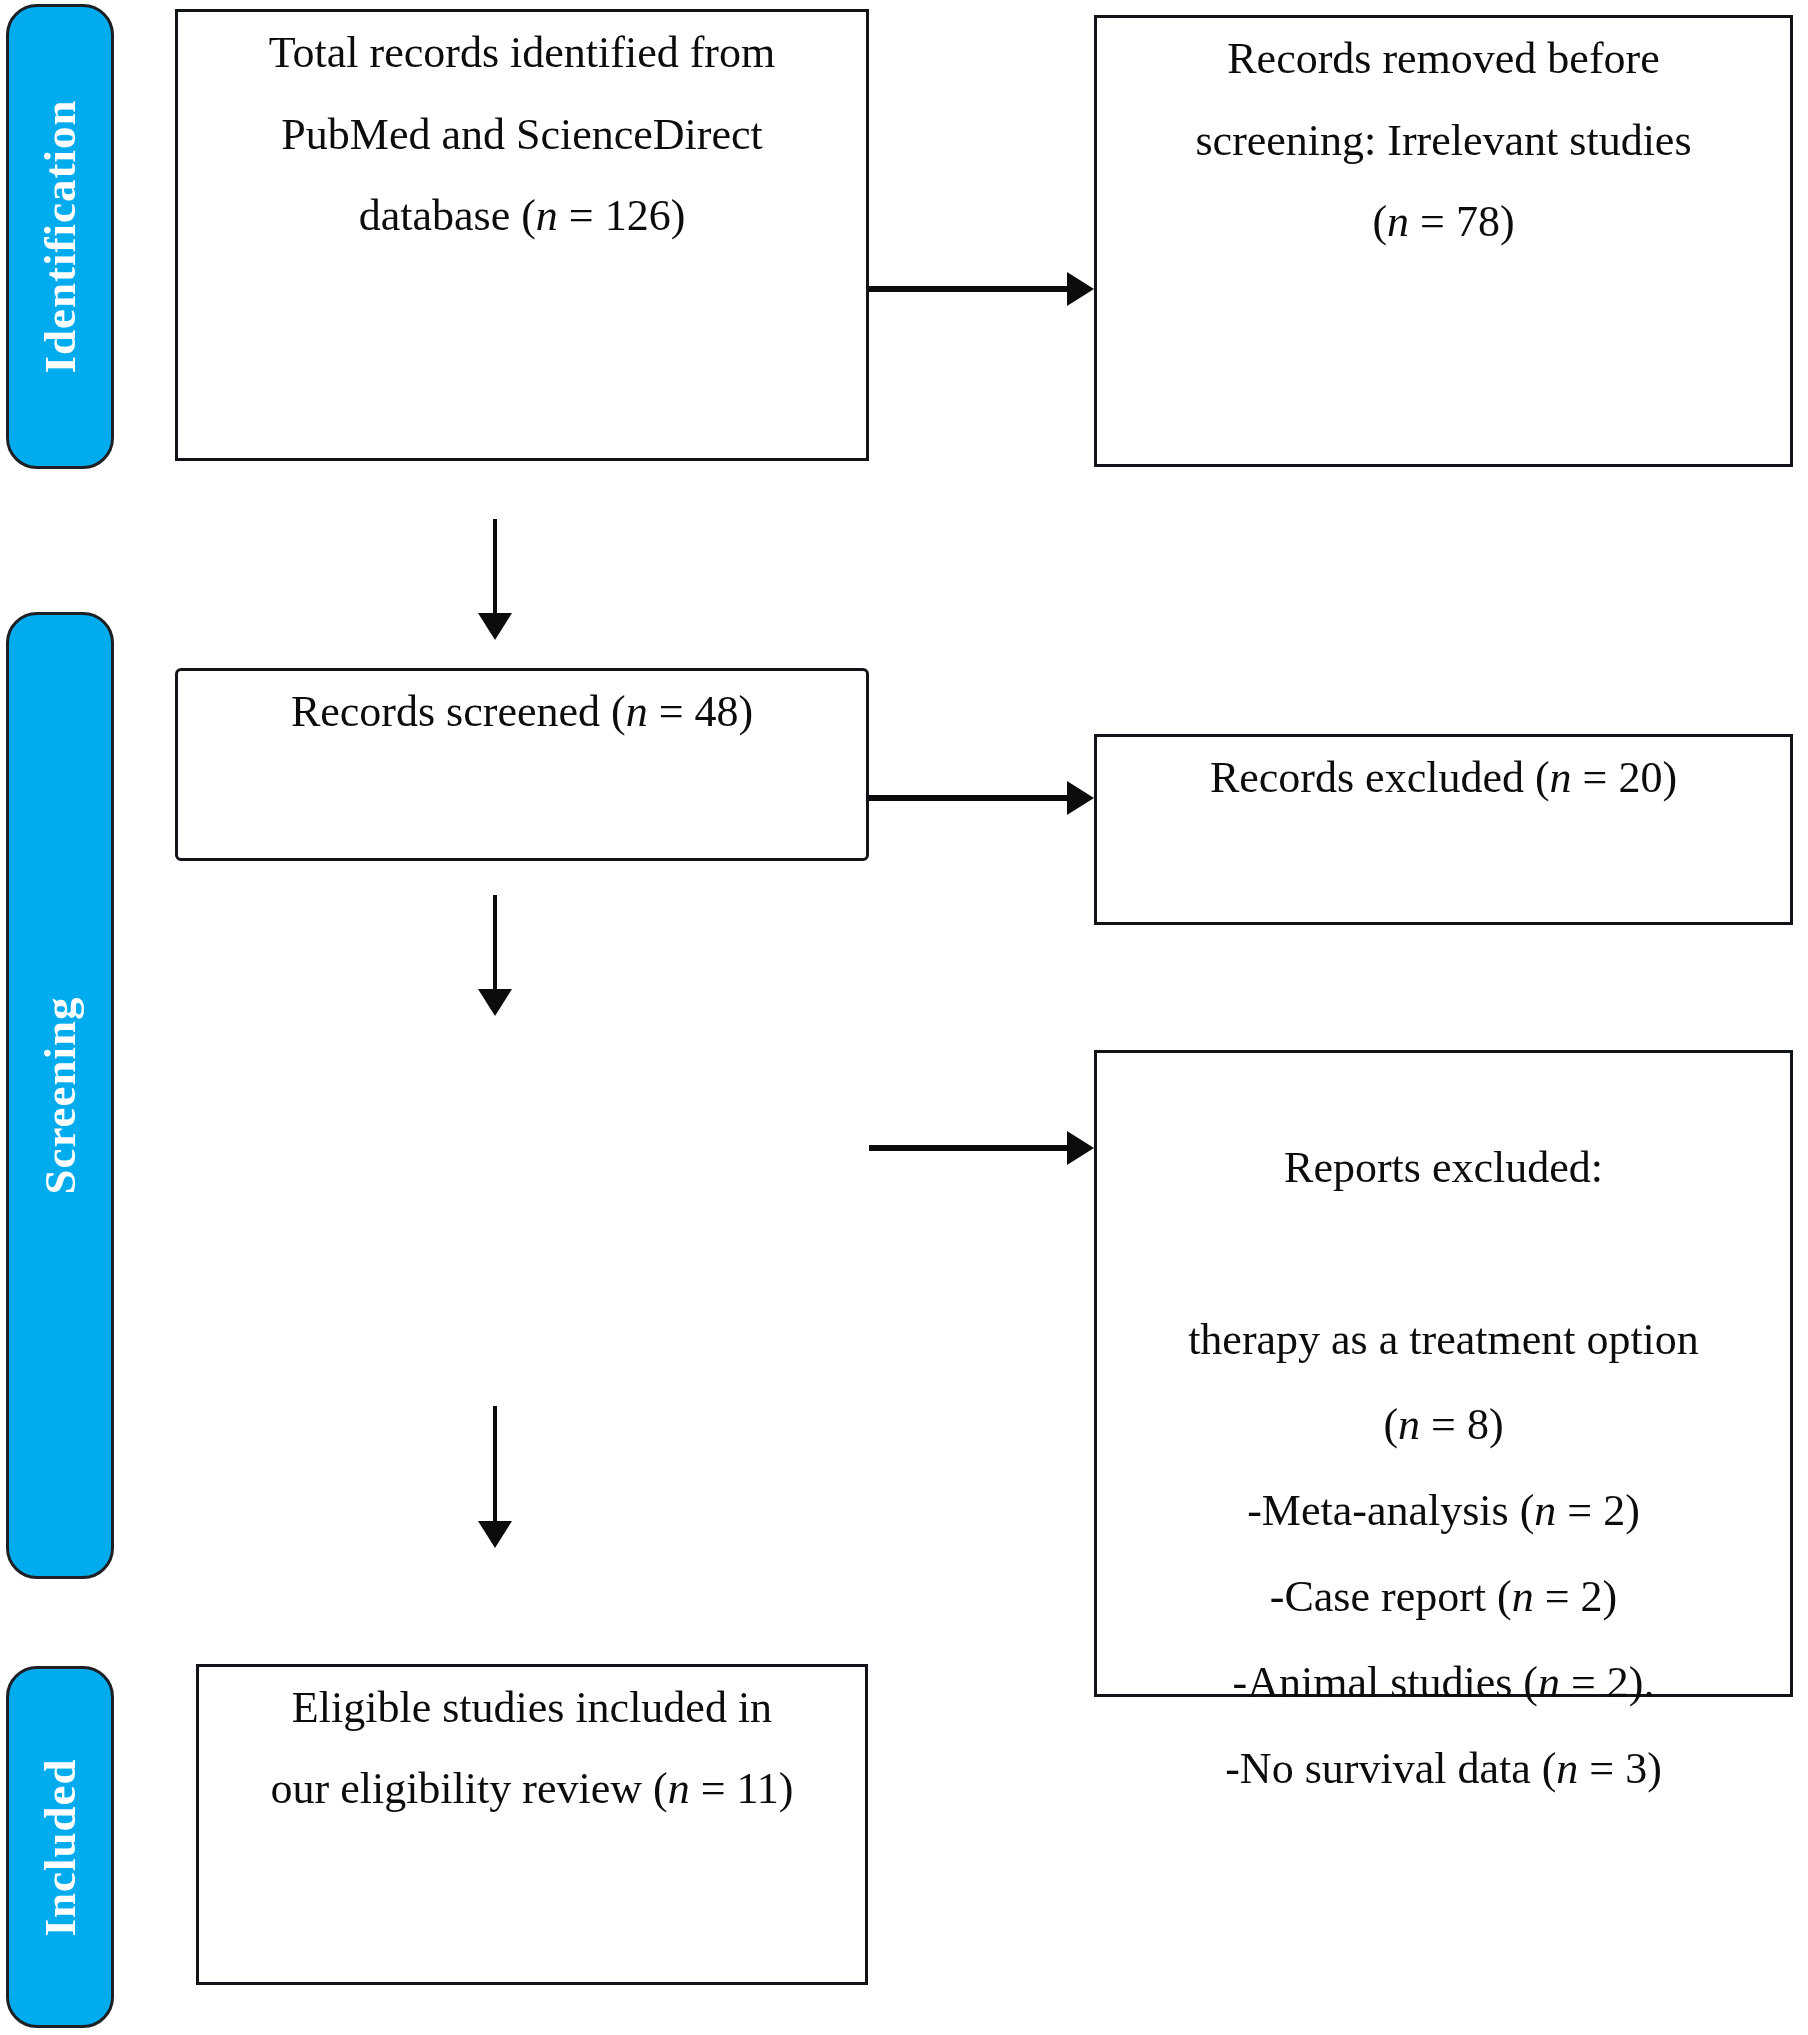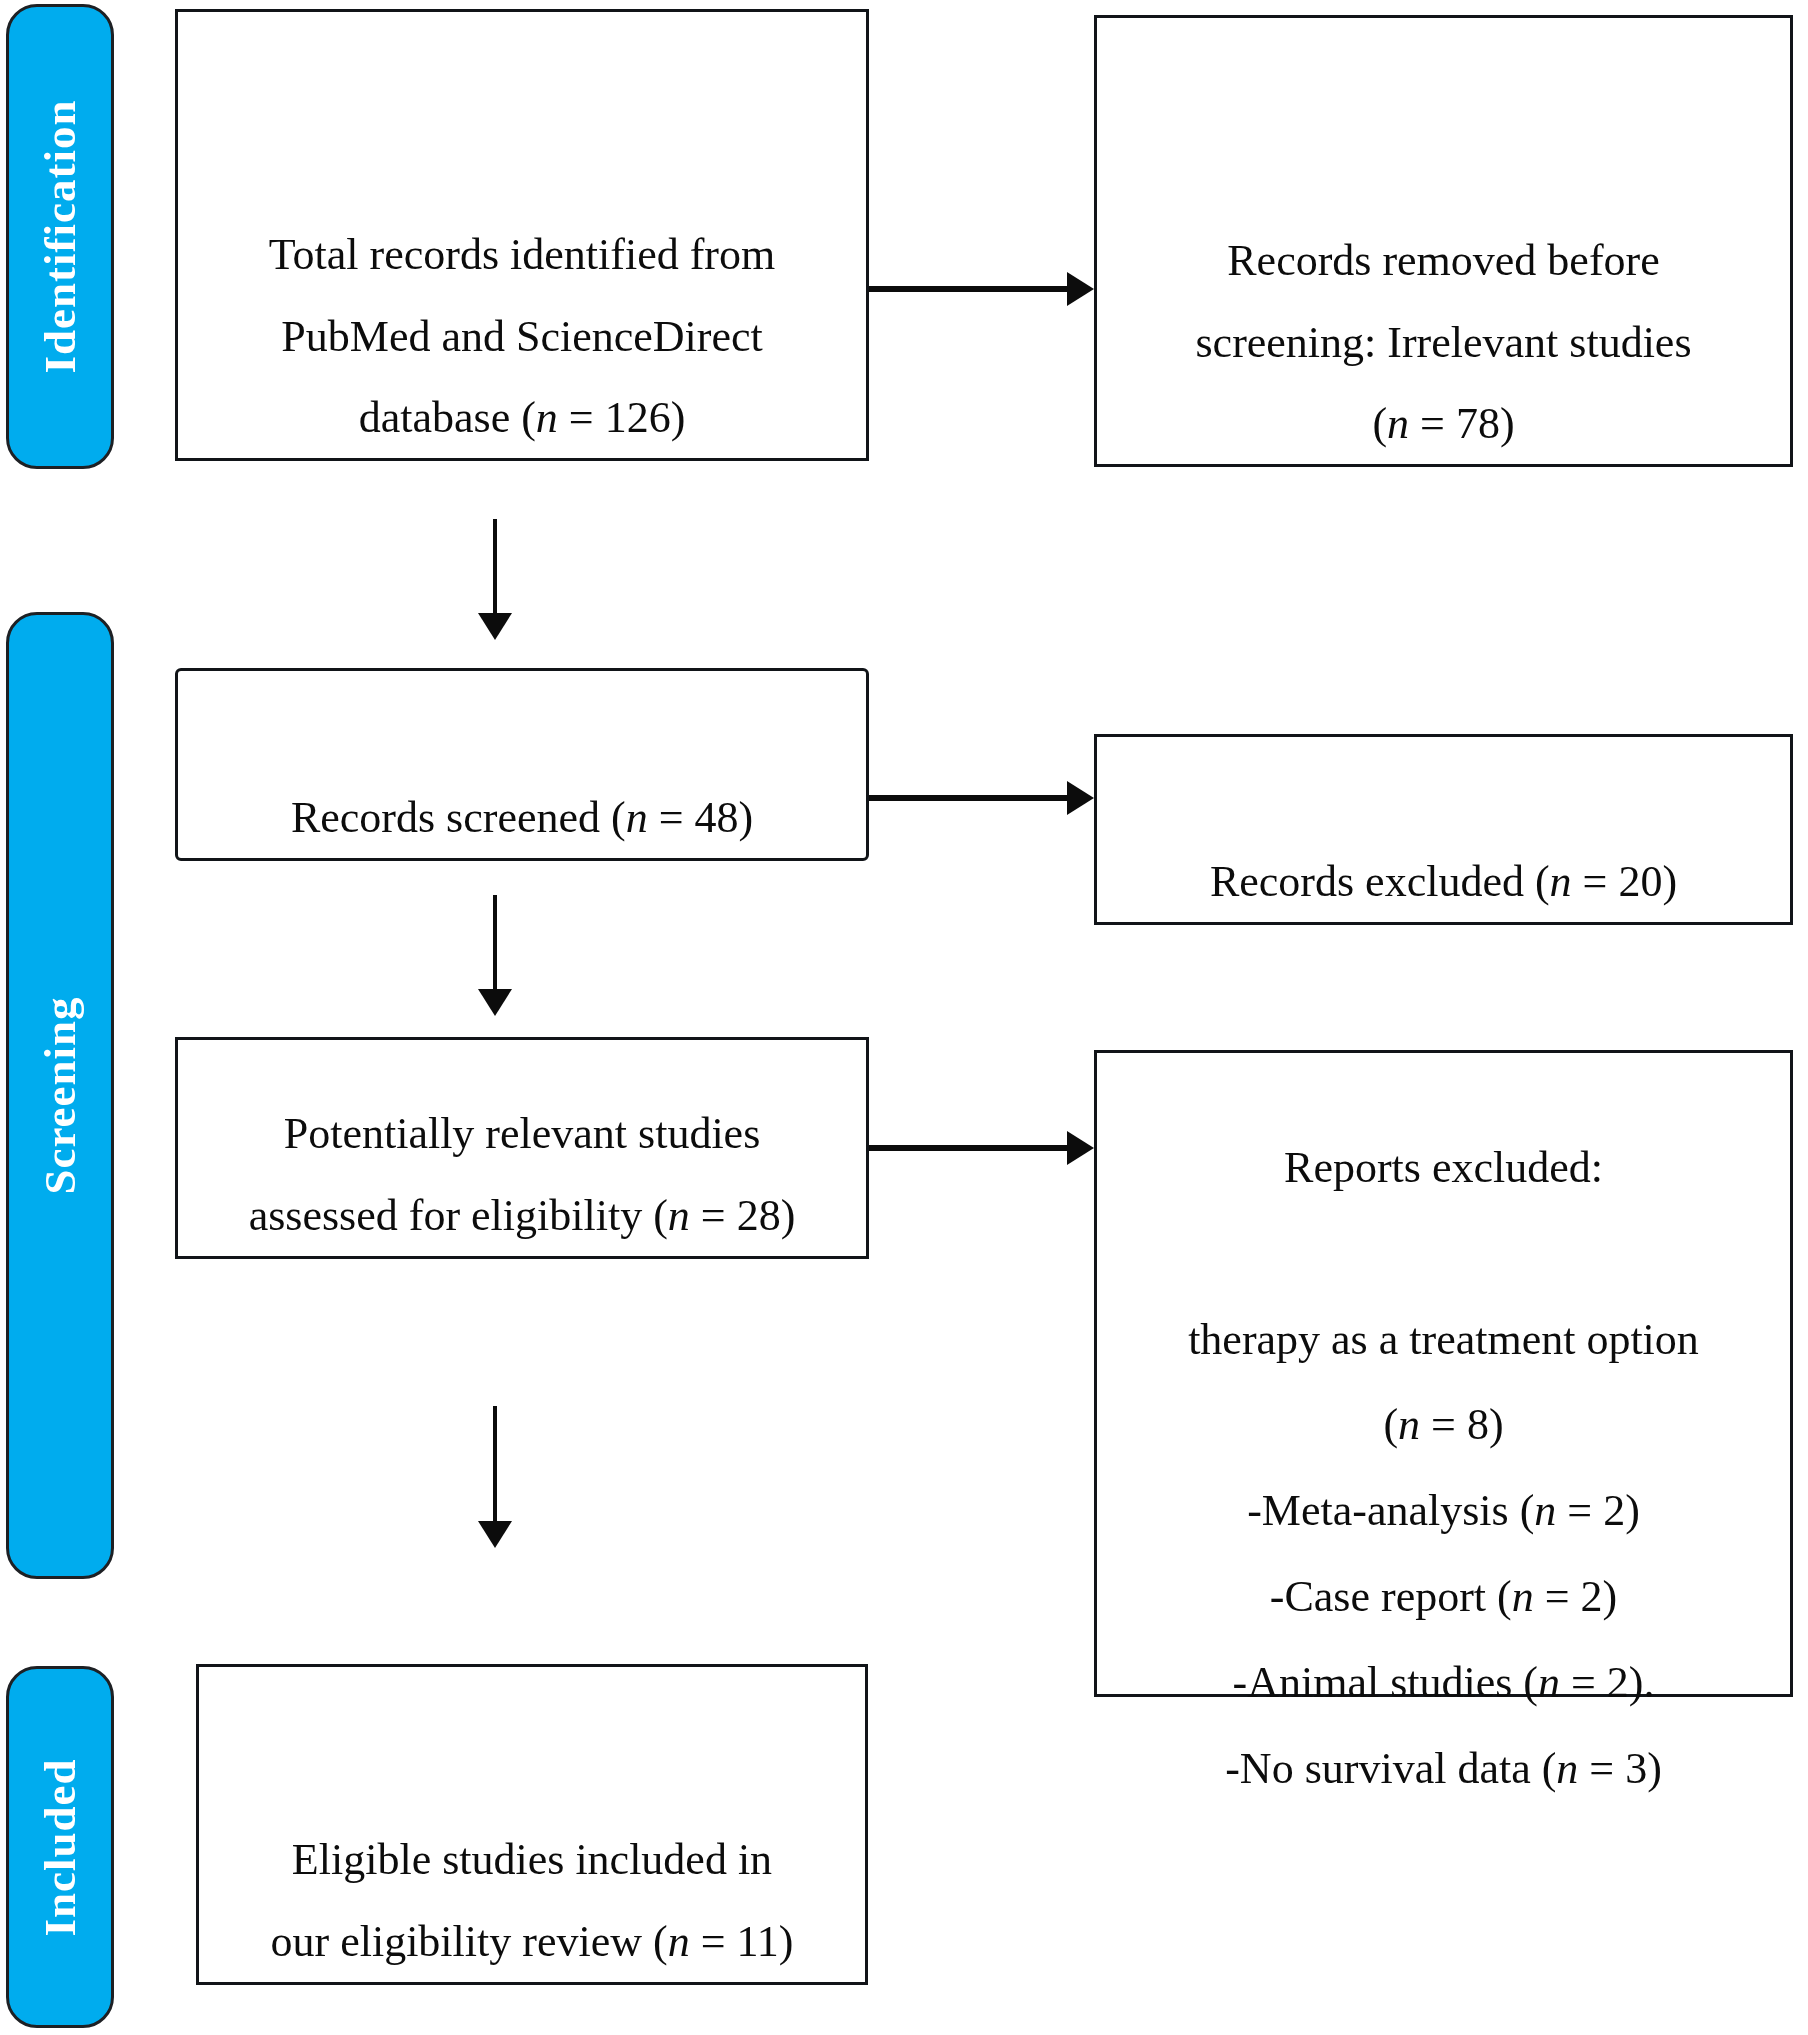--- a/index.html
+++ b/index.html
@@ -39,21 +39,21 @@
     line-height: 1;
   }
 
   
   .box {
     position: absolute;
     background: #ffffff;
     border: 3.6px solid #111418;
     box-sizing: border-box;
     display: flex;
-    align-items: flex-end;
+    align-items: flex-start;
     justify-content: center;
     padding: 0 20.6px;
   }
   .box .box-text {
     font-size: 44px;
     line-height: 1.85;
     text-align: center;
     color: #0c0c0c;
     width: 100%;
   }
@@ -167,26 +167,20 @@
   <div class="arrow-h" style="left:869px; top:798px; width:225px;">
     <div class="shaft" style="width:198px;"></div>
     <div class="head" style="left:198px;"></div>
   </div>
 
   <div class="arrow-v" style="left:495px; top:895px; height:121px;">
     <div class="shaft" style="height:94px;"></div>
     <div class="head" style="top:94px;"></div>
   </div>
 
-  <div class="box" style="left:175px; top:1037px; width:694px; height:222px;">
-    <div class="box-text">
-      <span>Potentially relevant studies</span><br>
-      <span>assessed for eligibility (</span><span class="it">n</span><span> = 28)</span>
-    </div>
-  </div>
 
   <div class="box excluded-list" style="left:1094px; top:1050px; width:699px; height:647px; align-items:flex-start; padding-top:72px;">
     <div class="box-text">
       <span>Reports excluded:</span><br>
       <br>
       <span>therapy as a treatment option</span><br>
       <span>(</span><span class="it">n</span><span> = 8)</span><br>
       <span>-Meta-analysis (</span><span class="it">n</span><span> = 2)</span><br>
       <span>-Case report (</span><span class="it">n</span><span> = 2)</span><br>
       <span>-Animal studies (</span><span class="it">n</span><span> = 2).</span><br>

